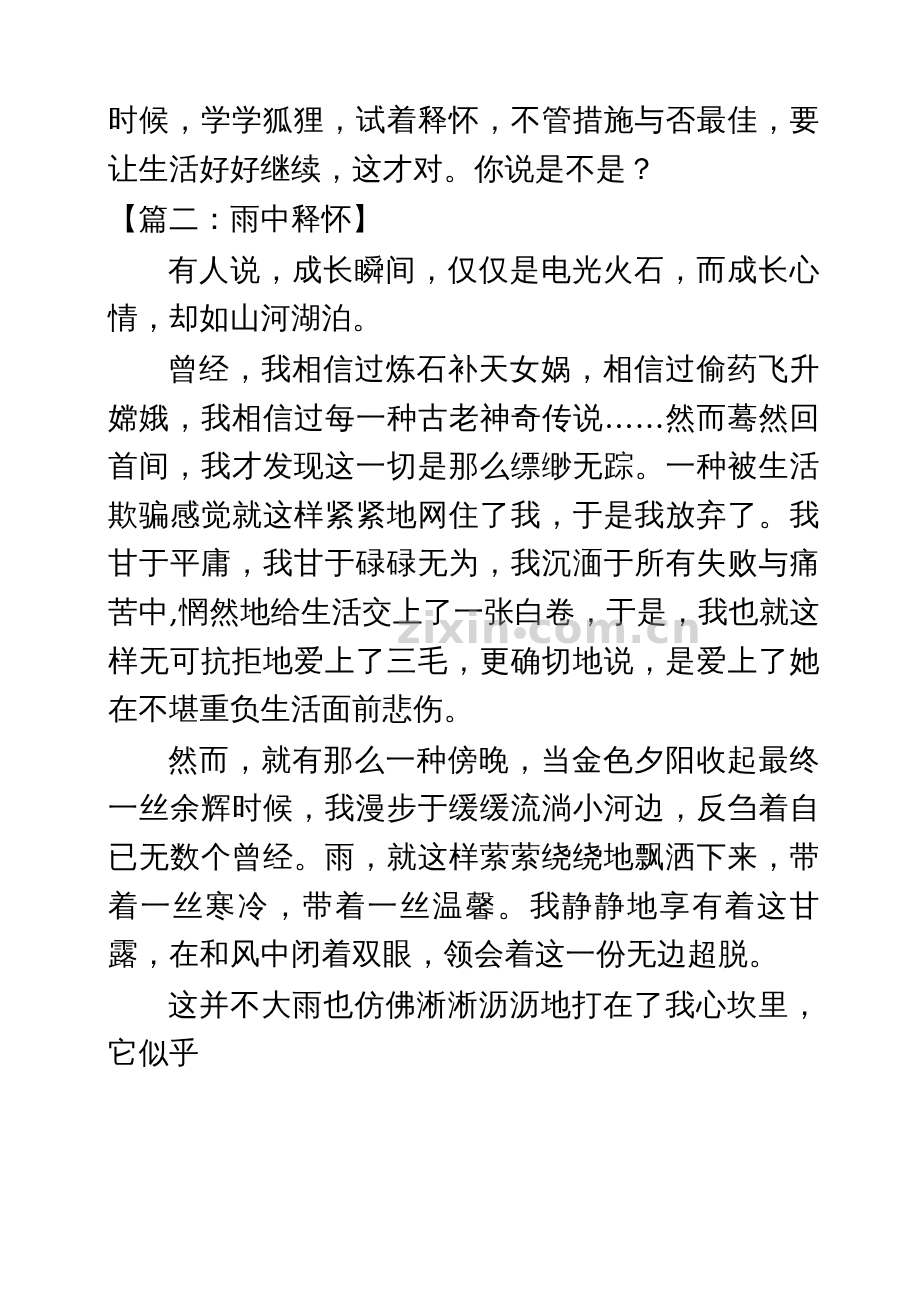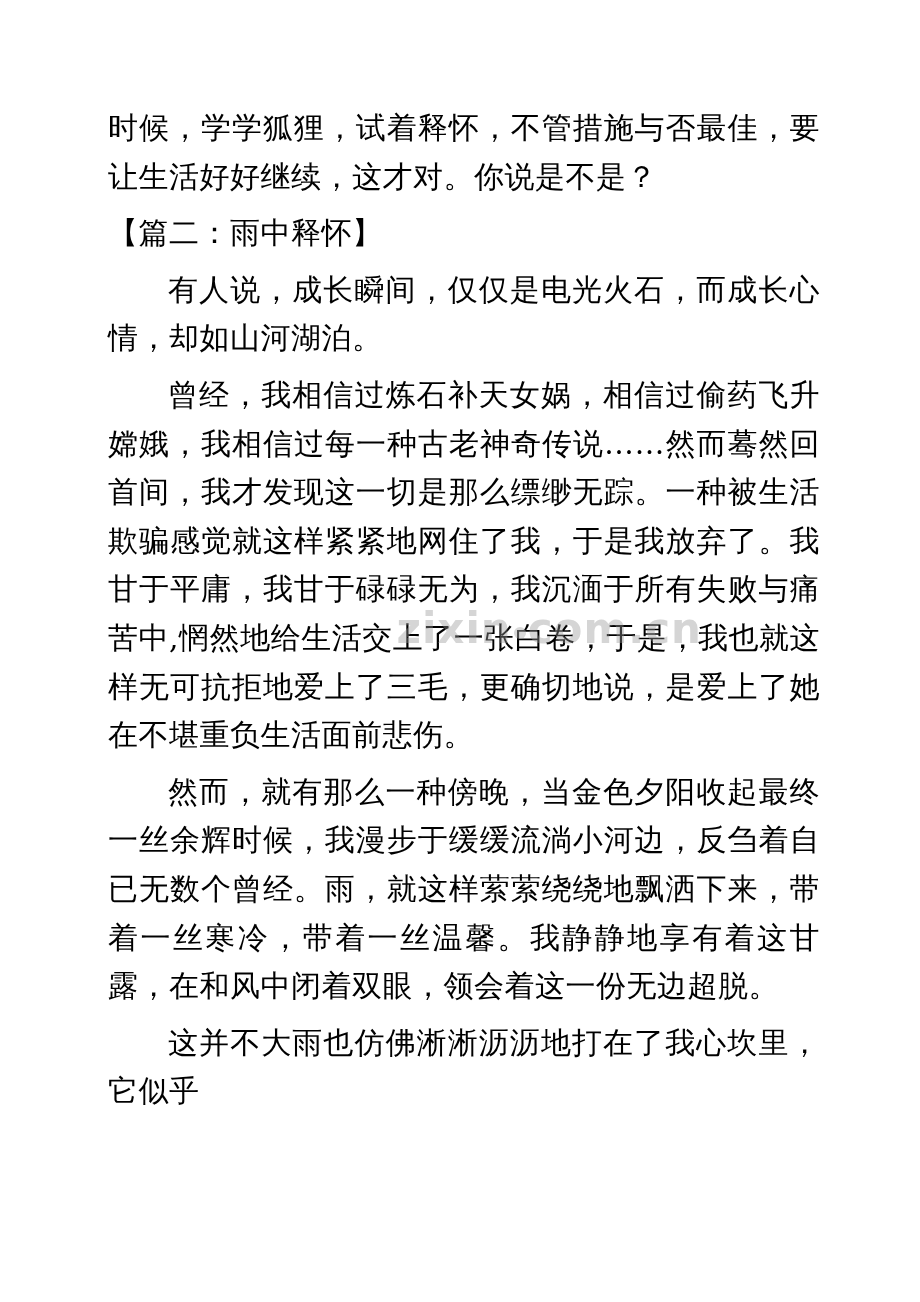--- a/index.html
+++ b/index.html
@@ -31,21 +31,21 @@
     width: 712px;
   }
 
   .para {
     font-size: 30px;
     line-height: 1.62;
     color: #000000;
     letter-spacing: 0.5px;
     text-align: justify;
     text-justify: inter-ideograph;
-    margin: 8px 0 2px 0;
+    margin: 0 0 2px 0;
     white-space: pre-wrap;
     word-break: break-all;
   }
 
   .para.indent {
     text-indent: 2em;
   }
 
   .para.heading {
     text-indent: 0;

